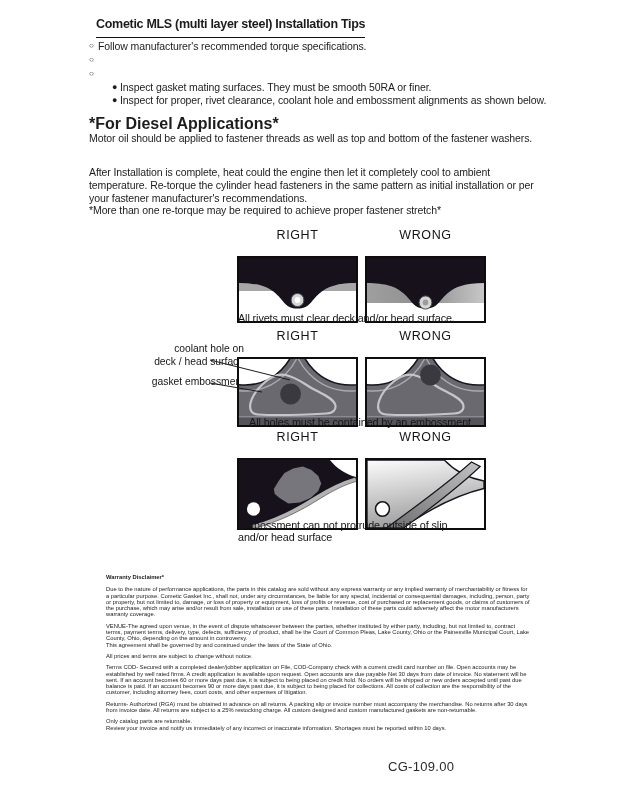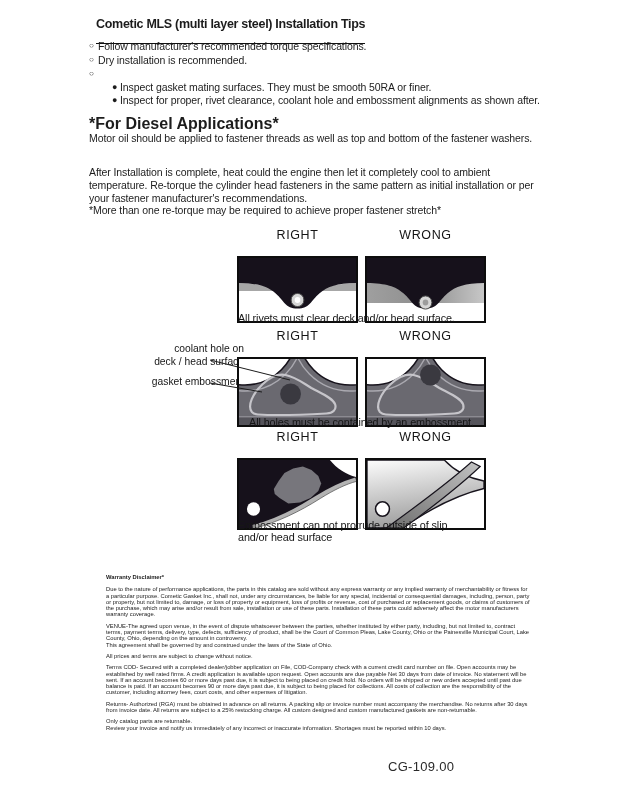--- a/index.html
+++ b/index.html
@@ -4,21 +4,21 @@
 <style>
   html,body{margin:0;padding:0;background:#fff;}
   #page{
     position:relative;width:618px;height:800px;background:#ffffff;
     font-family:"Liberation Sans","DejaVu Sans",sans-serif;color:#1c1c1c;overflow:hidden;
   }
   .abs{position:absolute;}
   
   .title{
     left:96px;top:17px;font-size:12.5px;font-weight:bold;letter-spacing:-0.3px;
-    border-bottom:1.6px solid #111;padding-bottom:12px;
+    border-bottom:1.6px solid #111;padding-bottom:6px;
   }
   
   .bullets{left:89px;top:39px;font-size:10.5px;line-height:14px;letter-spacing:-0.1px;}
   .b-item{display:flex;}
   .b-item .marker{width:9px;font-size:8px;line-height:14px;color:#1c1c1c;}
   .sub{margin-left:23px;line-height:12.5px;}
   .sub .marker{width:8px;font-size:9px;line-height:12.5px;}
   
   .diesel-h{left:89px;top:115px;font-size:16px;font-weight:bold;}
   .para{left:89px;font-size:10.5px;line-height:13px;width:452px;letter-spacing:-0.1px;}
@@ -52,32 +52,31 @@
 
   <div class="abs title">Cometic MLS (multi layer steel) Installation Tips</div>
 
   <div class="abs bullets">
     <div class="b-item">
         <span class="marker">○</span>
         <span>Follow manufacturer's recommended torque specifications.</span>
       </div>
     <div class="b-item">
         <span class="marker">○</span>
-        <span>Dry installation is recommended.</span>
       </div>
     <div class="b-item">
         <span class="marker">○</span>
       </div>
     <div class="b-item sub">
         <span class="marker">●</span>
         <span>Inspect gasket mating surfaces.  They must be smooth 50RA or finer.</span>
       </div>
     <div class="b-item sub">
         <span class="marker">●</span>
-        <span>Inspect for proper, rivet clearance, coolant hole and embossment alignments as shown after.</span>
+        <span>Inspect for proper, rivet clearance, coolant hole and embossment alignments as shown below.</span>
       </div>
   </div>
 
   <div class="abs diesel-h">*For Diesel Applications*</div>
   <div class="abs para" style="top:132px">
     <div>Motor oil should be applied to fastener threads as well as top and bottom of the fastener washers.</div>
   </div>
   <div class="abs para" style="top:166px">After Installation is complete, heat could the engine then let it completely cool to ambient temperature. Re-torque the cylinder head fasteners in the same pattern as initial installation or per your fastener manufacturer's recommendations.</div>
   <div class="abs para" style="top:204px">*More than one re-torque may be required to achieve proper fastener stretch*</div>
 

